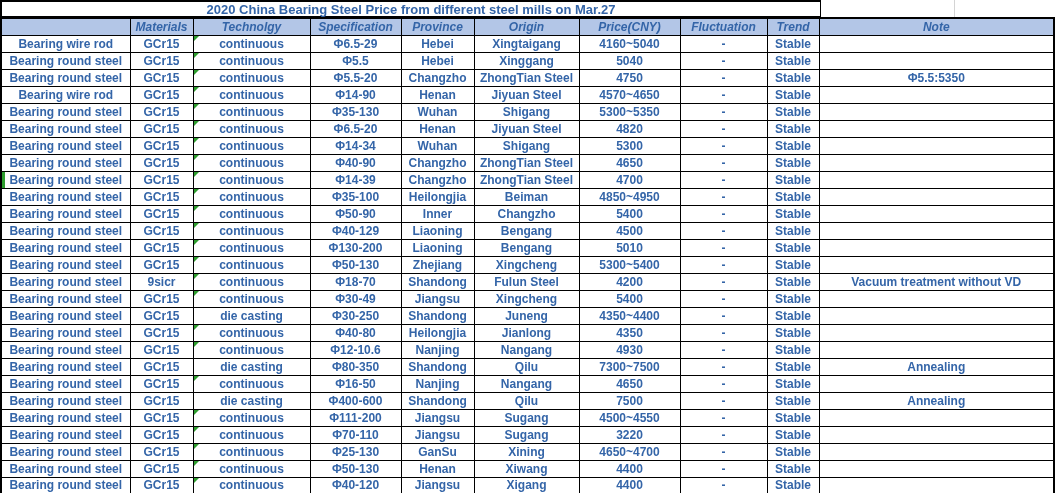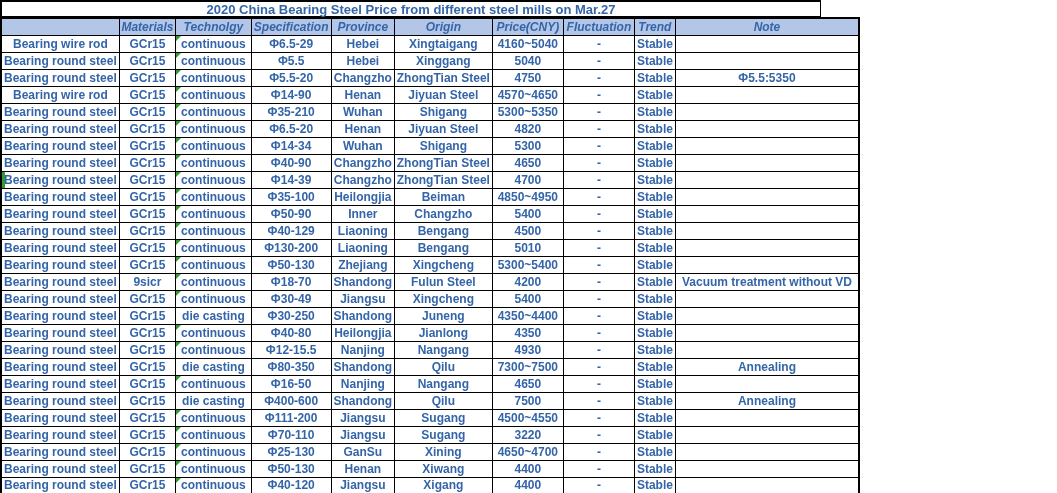--- a/index.html
+++ b/index.html
@@ -1,20 +1,20 @@
 <!DOCTYPE html>
 <html style="--header-bg: #b3c6e7; --text-blue: #3465a8; --indicator-green: #2f9e2f;"><head>
 <meta charset="utf-8">
 <style>
   * { box-sizing: border-box; margin: 0; padding: 0; }
   html, body { background: #ffffff; }
   body { font-family: "Liberation Sans", sans-serif; }
   #screen {
     position: relative;
-    width: 860px;
+    width: 1057px;
     height: 493px;
     background: #ffffff;
     overflow: hidden;
     padding-left: 39px;
   }
   #title-bar {
     position: absolute;
     left: 0; top: 0;
     width: 821px; height: 17px;
     border: 1px solid #000;
@@ -156,21 +156,21 @@
           <td>Jiyuan Steel</td>
           <td>4570~4650</td>
           <td>-</td>
           <td>Stable</td>
           <td></td>
         </tr>
         <tr>
           <td>Bearing round steel</td>
           <td>GCr15</td>
           <td><span class="tri"></span>continuous</td>
-          <td>Φ35-210</td>
+          <td>Φ35-130</td>
           <td>Wuhan</td>
           <td>Shigang</td>
           <td>5300~5350</td>
           <td>-</td>
           <td>Stable</td>
           <td></td>
         </tr>
         <tr>
           <td>Bearing round steel</td>
           <td>GCr15</td>
@@ -324,21 +324,21 @@
           <td>Jianlong</td>
           <td>4350</td>
           <td>-</td>
           <td>Stable</td>
           <td></td>
         </tr>
         <tr>
           <td>Bearing round steel</td>
           <td>GCr15</td>
           <td><span class="tri"></span>continuous</td>
-          <td>Φ12-15.5</td>
+          <td>Φ12-10.6</td>
           <td>Nanjing</td>
           <td>Nangang</td>
           <td>4930</td>
           <td>-</td>
           <td>Stable</td>
           <td></td>
         </tr>
         <tr>
           <td>Bearing round steel</td>
           <td>GCr15</td>

